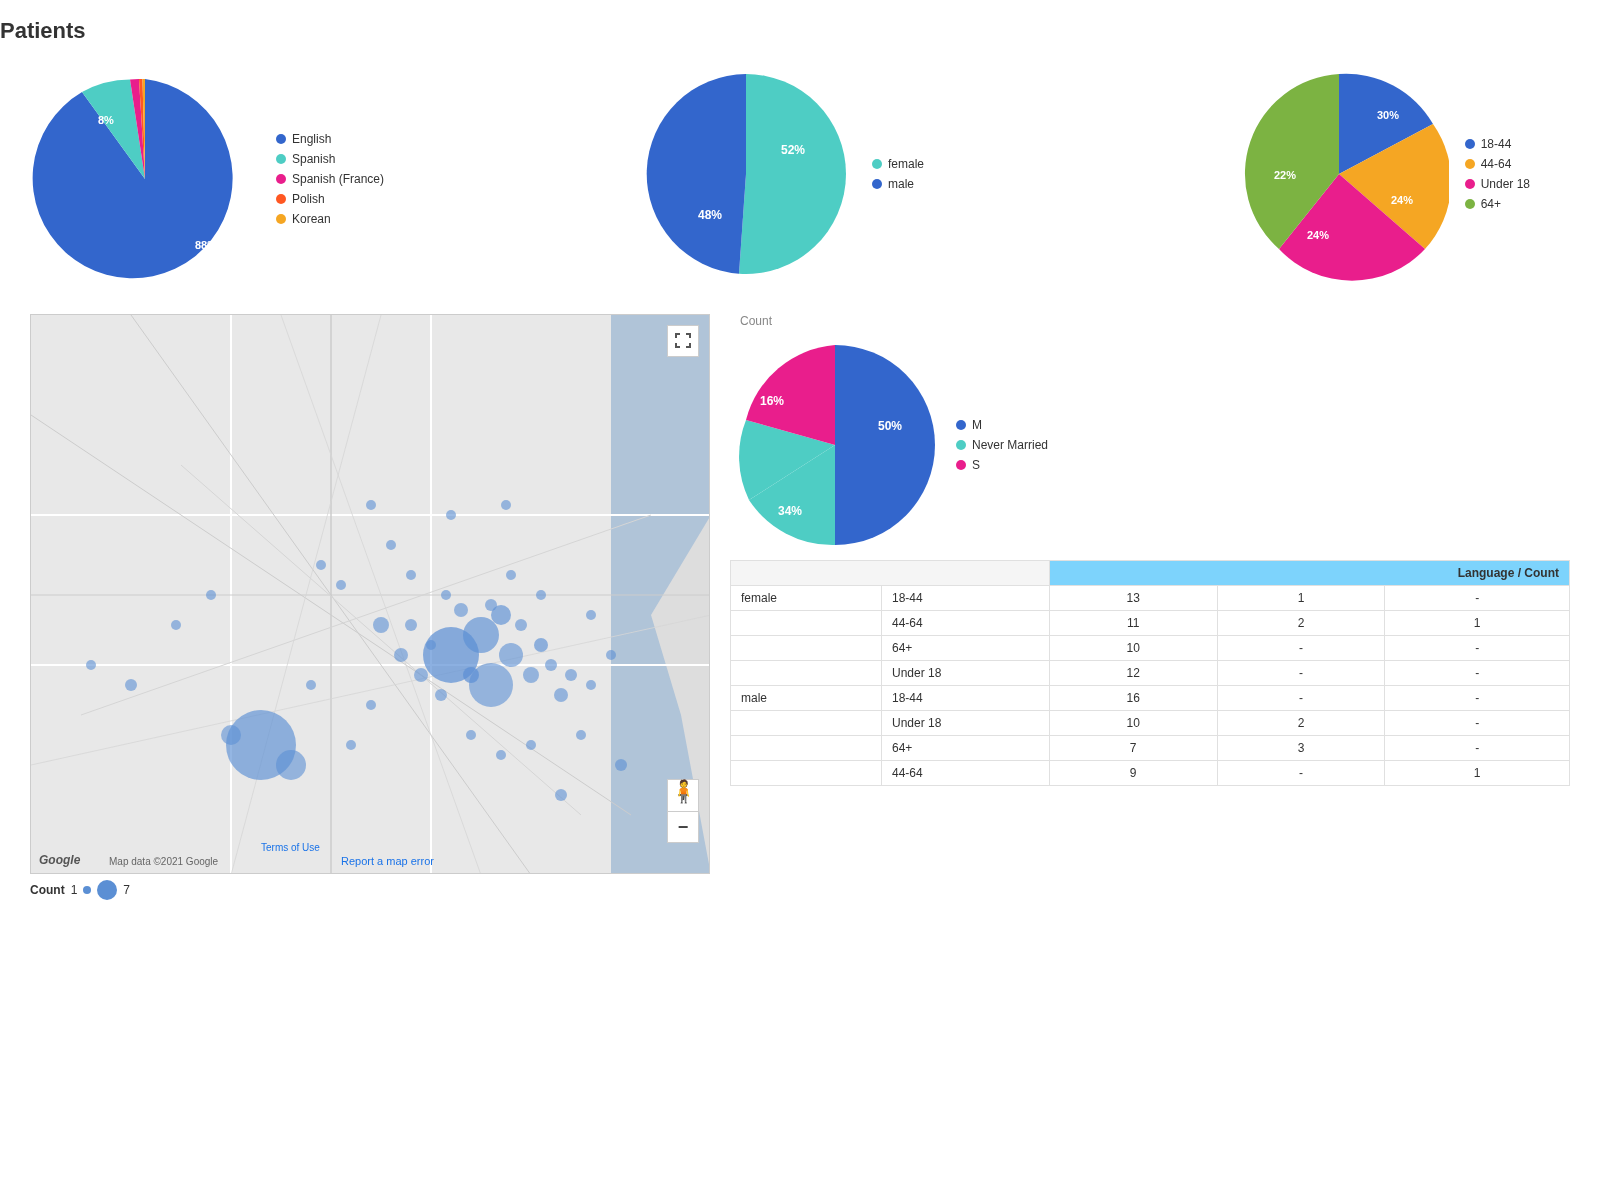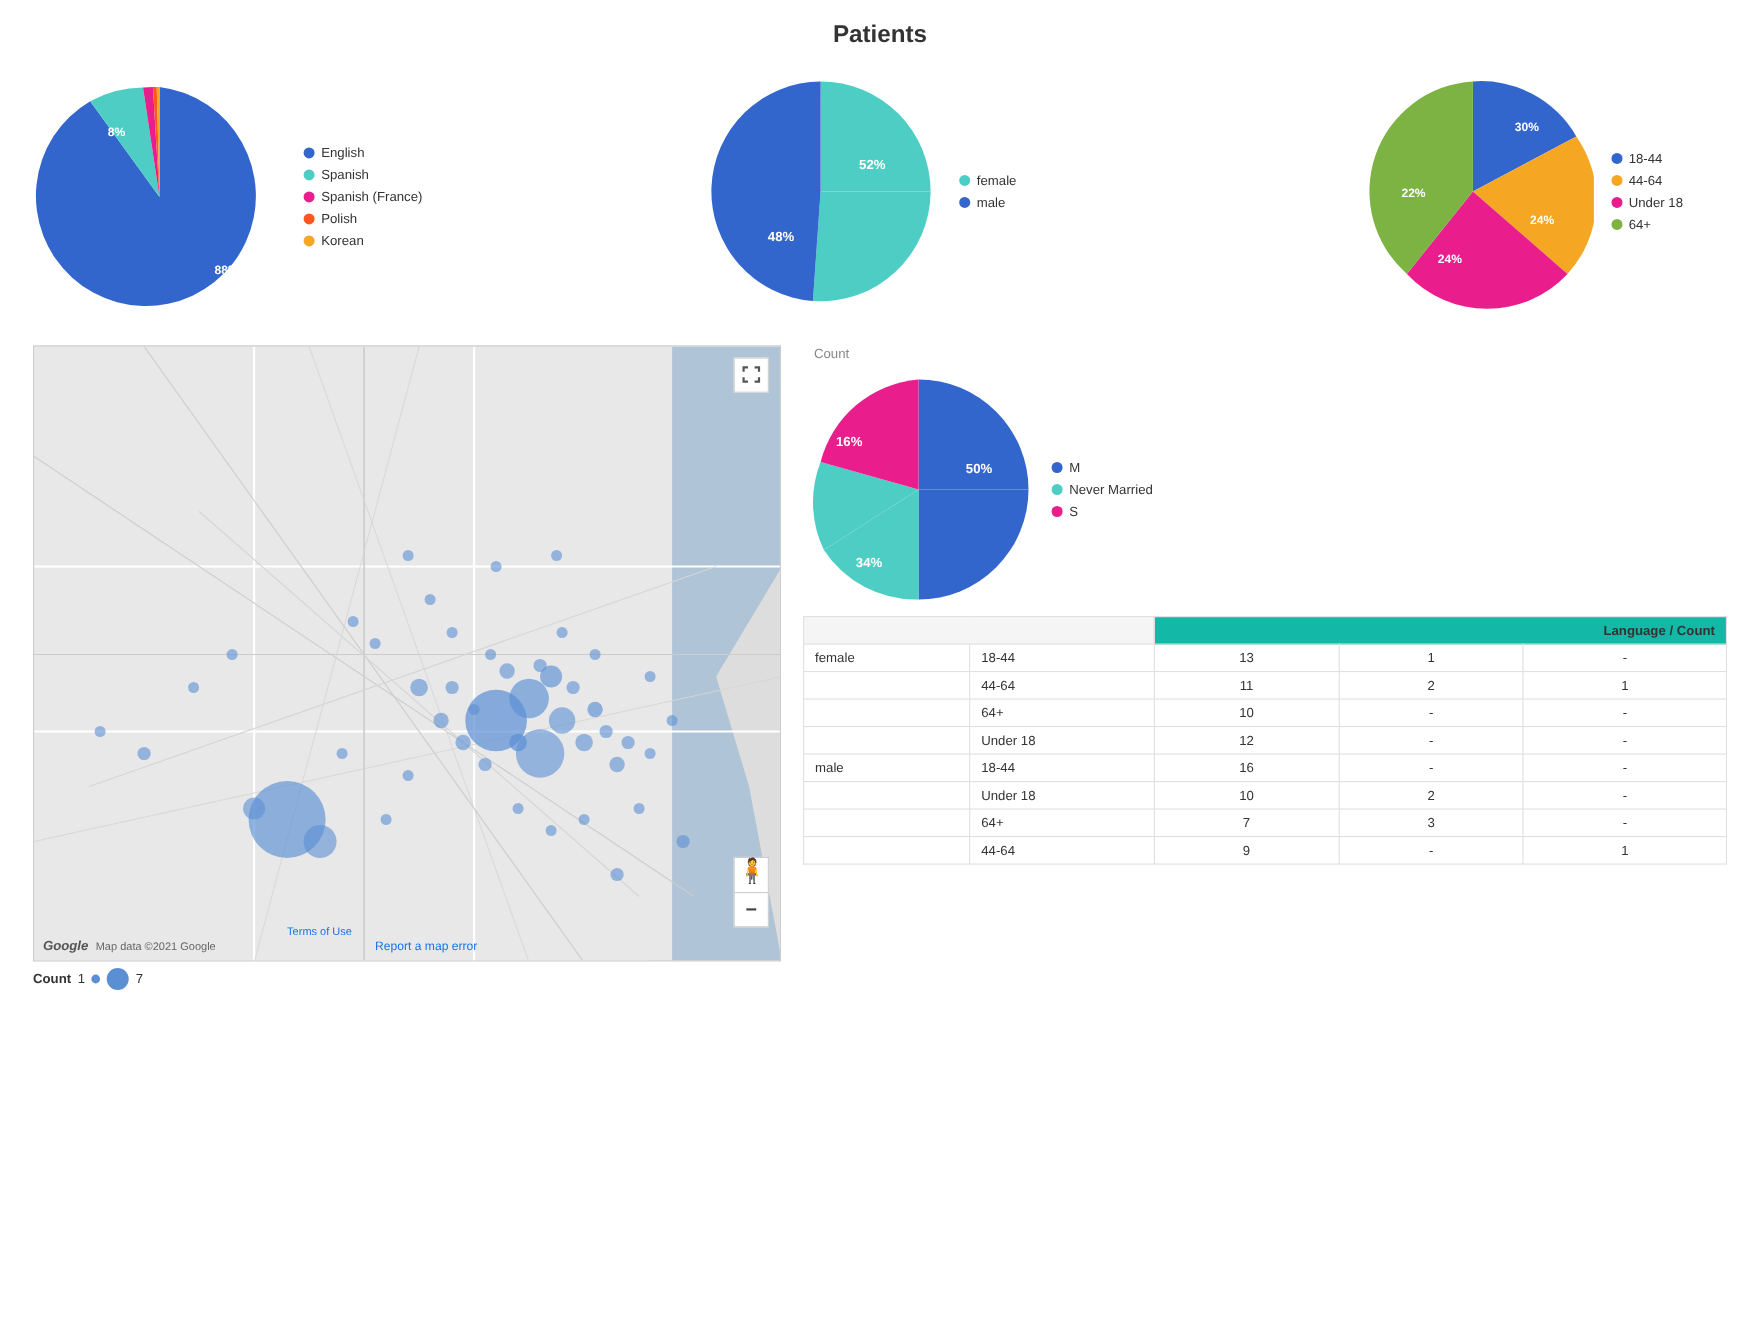--- a/index.html
+++ b/index.html
@@ -3,21 +3,21 @@
   <meta charset="utf-8">
   <style>
     * { box-sizing: border-box; margin: 0; padding: 0; }
     body {
       font-family: Arial, sans-serif;
       background: #fff;
       color: #333;
       font-size: 13px;
     }
     h1 {
-      text-align: center;
+      text-align: left;
       font-size: 22px;
       font-weight: bold;
       padding: 18px 0 10px 0;
     }
     .dashboard {
       width: 1600px;
       min-height: 1199px;
       background: #fff;
       position: relative;
     }
@@ -158,21 +158,21 @@
     .data-table td:first-child, .data-table td:nth-child(2) {
       text-align: left;
     }
     .data-table th {
       background: #f5f5f5;
       font-weight: bold;
     }
     .data-table .lang-header {
       text-align: right;
       font-weight: bold;
-      background: #14b8a6;
+      background: #7dd3fc;
     }
     
     .legend {
       display: flex;
       flex-direction: column;
       gap: 6px;
       margin-left: 16px;
     }
     .legend-item {
       display: flex;
@@ -391,21 +391,21 @@
               </svg>
           </div>
         </div>
         <div class="map-zoom">
           <div class="map-zoom-btn" style="border-bottom:none;">+</div>
           <div class="map-zoom-btn">−</div>
         </div>
         <div class="map-pegman">🧍</div>
 
         <div style="position:absolute;bottom:6px;left:8px;font-size:12px;font-weight:bold;color:#555;font-style:italic;">Google</div>
-        <div style="position:absolute;bottom:6px;left:56px;font-size:10px;color:#666;text-align:center;">Map data ©2021 Google</div>
+        <div style="position:absolute;bottom:6px;left:78px;font-size:10px;color:#666;text-align:center;">Map data ©2021 Google</div>
         <div style="position:absolute;bottom:20px;left:230px;font-size:10px;color:#1a73e8;cursor:pointer;">Terms of Use</div>
         <div style="position:absolute;bottom:6px;left:310px;font-size:11px;color:#1a73e8;cursor:pointer;">Report a map error</div>
       </div>
 
       <div class="count-legend">
         <span style="font-weight:bold;font-size:12px;">Count</span>
         <span style="font-size:12px;">1</span>
         <div class="count-dot-sm"></div>
         <div class="count-dot-lg"></div>
         <span style="font-size:12px;">7</span>

